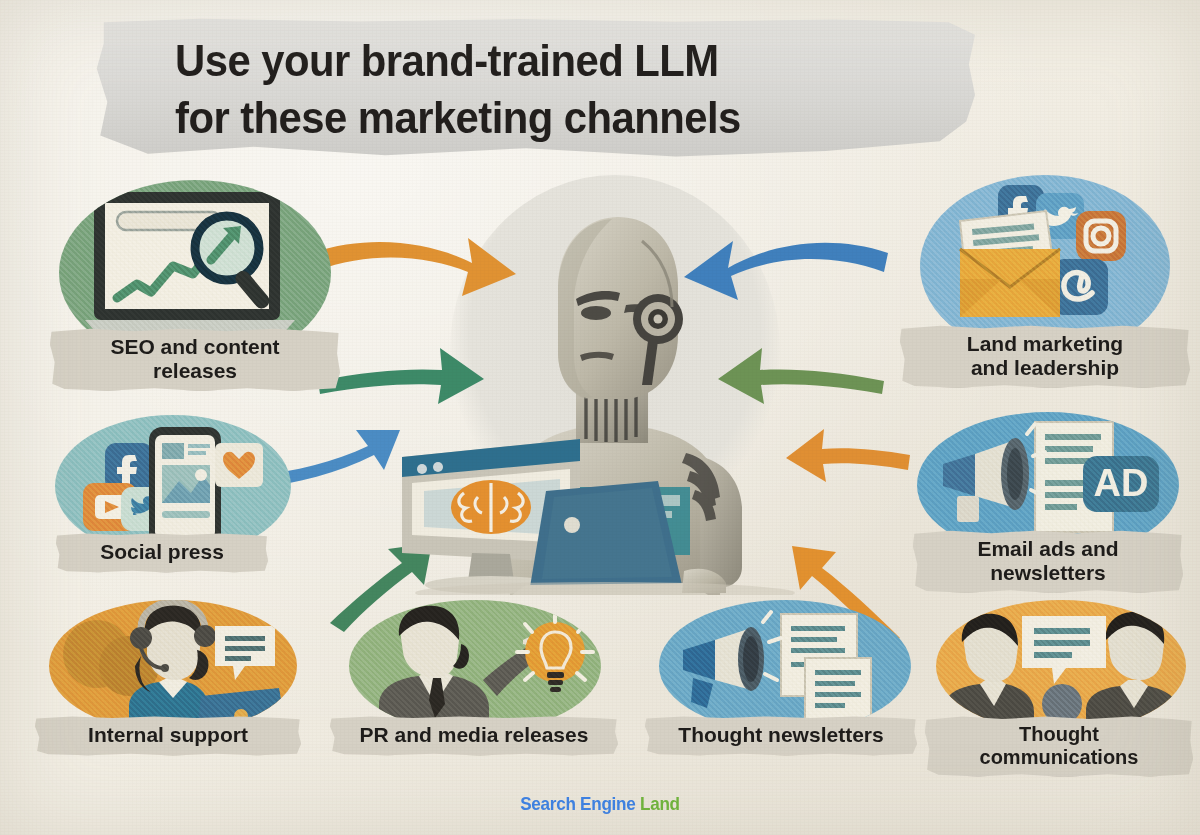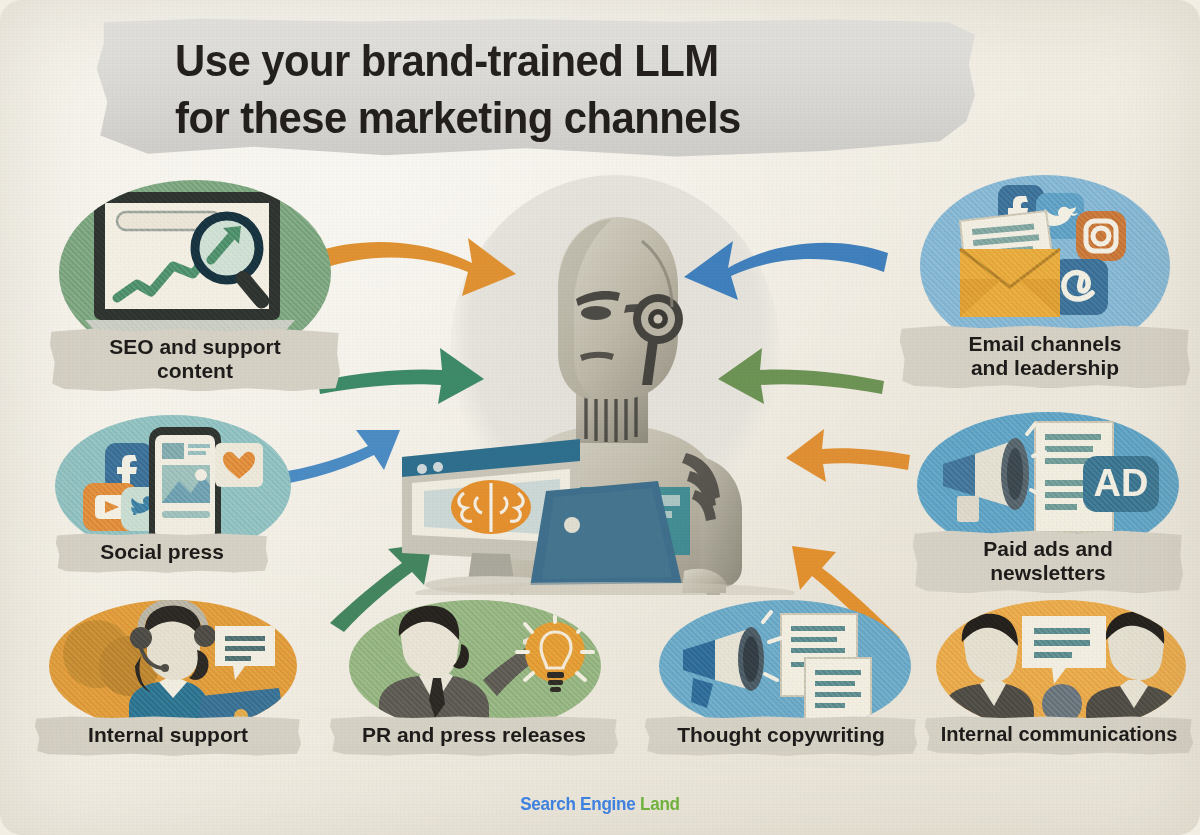--- a/index.html
+++ b/index.html
@@ -19,21 +19,20 @@
 
   
   #poster {
     position: absolute;
     inset: 0;
     background:
       radial-gradient(ellipse at 30% 20%, rgba(255,255,255,.55), rgba(255,255,255,0) 60%),
       radial-gradient(ellipse at 75% 75%, rgba(221,214,199,.45), rgba(255,255,255,0) 65%),
       #f2eee4;
     overflow: hidden;
-    border-radius: 22px;
   }
   #grain {
     position: absolute; inset: 0;
     pointer-events: none;
     opacity: .55;
     background-image:
       repeating-linear-gradient(0deg, rgba(160,150,130,.05) 0 1px, rgba(255,255,255,0) 1px 3px),
       repeating-linear-gradient(90deg, rgba(160,150,130,.045) 0 1px, rgba(255,255,255,0) 1px 4px);
     mix-blend-mode: multiply;
     z-index: 60;
@@ -290,22 +289,22 @@
         <g>
           <circle cx="168" cy="68" r="32" fill="#cfe0d4" stroke="#17323f" stroke-width="9"></circle>
           <path d="M 152 80 L 176 52" stroke="#4f8f6b" stroke-width="9" fill="none" stroke-linecap="round"></path>
           <path d="M 164 48 L 182 46 L 180 64 Z" fill="#4f8f6b"></path>
           <rect x="186" y="88" width="15" height="44" rx="7" transform="rotate(-40 193 110)" fill="#2e3330"></rect>
         </g>
         <path d="M 26 140 L 236 140 L 222 156 L 40 156 Z" fill="#c9cdc3"></path>
       </svg>
     </div>
     <div class="label" style="left:0; top:148px; width:290px; font-size:21px;">
-      <span>SEO and support</span><br>
-      <span>content</span>
+      <span>SEO and content</span><br>
+      <span>releases</span>
     </div>
   </div>
 
   <div class="node" style="left:48px; top:415px; width:250px; height:175px;">
     <div class="circle" style="top:0; width:236px; height:142px; background:#8fc0c0;">
       <svg viewBox="0 0 236 142" width="236" height="142">
         <g>
           <rect x="50" y="28" width="48" height="48" rx="11" fill="#3d6f96"></rect>
           <path d="M 80 40 L 74 40 C 69 40 67 43 67 48 L 67 52 L 62 52 L 62 59 L 67 59 L 67 72 L 75 72 L 75 59 L 81 59 L 82 52 L 75 52 L 75 49 C 75 47 76 46 79 46 L 82 46 Z" fill="#f2efe4"></path>
         </g>
@@ -371,21 +370,21 @@
         </g>
         <g>
           <path d="M 40 74 L 140 74 L 140 142 L 40 142 Z" fill="#e8a93d"></path>
           <path d="M 40 74 L 90 112 L 140 74" fill="none" stroke="#b4802a" stroke-width="3"></path>
           <path d="M 40 142 L 82 104 L 40 104 Z" fill="#d9972f" opacity="0.65"></path>
           <path d="M 140 142 L 98 104 L 140 104 Z" fill="#d9972f" opacity="0.65"></path>
         </g>
       </svg>
     </div>
     <div class="label" style="left:0; top:150px; width:290px; font-size:21px;">
-      <span>Email channels</span><br>
+      <span>Land marketing</span><br>
       <span>and leadership</span>
     </div>
   </div>
 
   <div class="node" style="left:905px; top:412px; width:285px; height:190px;">
     <div class="circle" style="top:0; width:262px; height:146px; background:#5fa2c4;">
       <svg viewBox="0 0 262 146" width="262" height="146">
         <g>
           <path d="M 118 10 L 196 10 L 196 120 L 118 120 Z" fill="#f1eee0" stroke="#cbc5b3" stroke-width="2"></path>
           <g fill="#6f9a95">
@@ -409,21 +408,21 @@
           <rect x="40" y="84" width="22" height="26" rx="3" fill="#dcd8ca"></rect>
           <g stroke="#f1eee1" stroke-width="4" fill="none" stroke-linecap="round">
             <path d="M 110 22 L 118 12"></path>
             <path d="M 116 44 L 128 40"></path>
             <path d="M 114 78 L 126 84"></path>
           </g>
         </g>
       </svg>
     </div>
     <div class="label" style="left:8px; top:118px; width:270px; font-size:21px;">
-      <span>Paid ads and</span><br>
+      <span>Email ads and</span><br>
       <span>newsletters</span>
     </div>
   </div>
 
   <div class="node" style="left:35px; top:600px; width:275px; height:175px;">
     <div class="circle" style="top:0; width:248px; height:132px; background:#e09a3c;">
       <svg viewBox="0 0 248 132" width="248" height="132">
         <circle cx="48" cy="54" r="34" fill="#c78b33"></circle>
         <circle cx="80" cy="66" r="30" fill="#bd8430"></circle>
         <g>
@@ -483,21 +482,21 @@
             <path d="M 236 24 L 229 32"></path>
             <path d="M 168 52 L 179 52"></path>
             <path d="M 244 52 L 233 52"></path>
             <path d="M 176 80 L 184 73"></path>
             <path d="M 236 80 L 228 73"></path>
           </g>
         </g>
       </svg>
     </div>
     <div class="label" style="left:0; top:116px; width:288px; font-size:21px;">
-      <span>PR and press releases</span>
+      <span>PR and media releases</span>
     </div>
   </div>
 
   <div class="node" style="left:645px; top:600px; width:280px; height:175px;">
     <div class="circle" style="top:0; width:252px; height:132px; background:#6aa8c6;">
       <svg viewBox="0 0 252 132" width="252" height="132">
         <g>
           <path d="M 122 14 L 198 14 L 198 96 L 122 96 Z" fill="#f2eee0" stroke="#cbc5b2" stroke-width="2"></path>
           <g fill="#5c8a8c">
             <rect x="132" y="26" width="54" height="5"></rect>
@@ -523,21 +522,21 @@
           <path d="M 34 78 L 54 84 L 48 108 L 32 102 Z" fill="#2f6a96"></path>
           <g stroke="#f2eee1" stroke-width="4" fill="none" stroke-linecap="round">
             <path d="M 104 22 L 112 12"></path>
             <path d="M 110 42 L 122 38"></path>
             <path d="M 106 74 L 118 80"></path>
           </g>
         </g>
       </svg>
     </div>
     <div class="label" style="left:0; top:116px; width:272px; font-size:21px;">
-      <span>Thought copywriting</span>
+      <span>Thought newsletters</span>
     </div>
   </div>
 
   <div class="node" style="left:925px; top:600px; width:272px; height:175px;">
     <div class="circle" style="top:0; width:250px; height:132px; background:#e9a84a;">
       <svg viewBox="0 0 250 132" width="250" height="132">
         <g>
           <path d="M 8 132 L 8 108 C 8 94 24 86 44 84 L 70 84 C 88 88 98 98 98 112 L 98 132 Z" fill="#4d4b44"></path>
           <path d="M 44 84 L 58 106 L 70 84 L 62 78 L 52 78 Z" fill="#e7e2d3"></path>
           <path d="M 28 44 C 28 28 40 18 56 18 C 72 18 82 30 82 46 L 80 62 C 78 74 70 82 58 82 C 46 82 32 72 30 58 Z" fill="#e4dfd0"></path>
@@ -555,21 +554,21 @@
           <path d="M 86 16 L 170 16 L 170 68 L 130 68 L 118 84 L 116 68 L 86 68 Z" fill="#f2eee1"></path>
           <g fill="#5c8a8c">
             <rect x="98" y="28" width="56" height="6"></rect>
             <rect x="98" y="40" width="56" height="6"></rect>
             <rect x="98" y="52" width="38" height="6"></rect>
           </g>
         </g>
       </svg>
     </div>
     <div class="label" style="left:0; top:116px; width:268px; font-size:20px;">
-      <span>Internal communications</span>
+      <span>Thought communications</span>
     </div>
   </div>
 
   <div id="footer-logo">
     <span class="b">Search Engine</span>
     <span class="g">Land</span>
   </div>
 
   <div id="grain"></div>
   <div id="vignette"></div>

